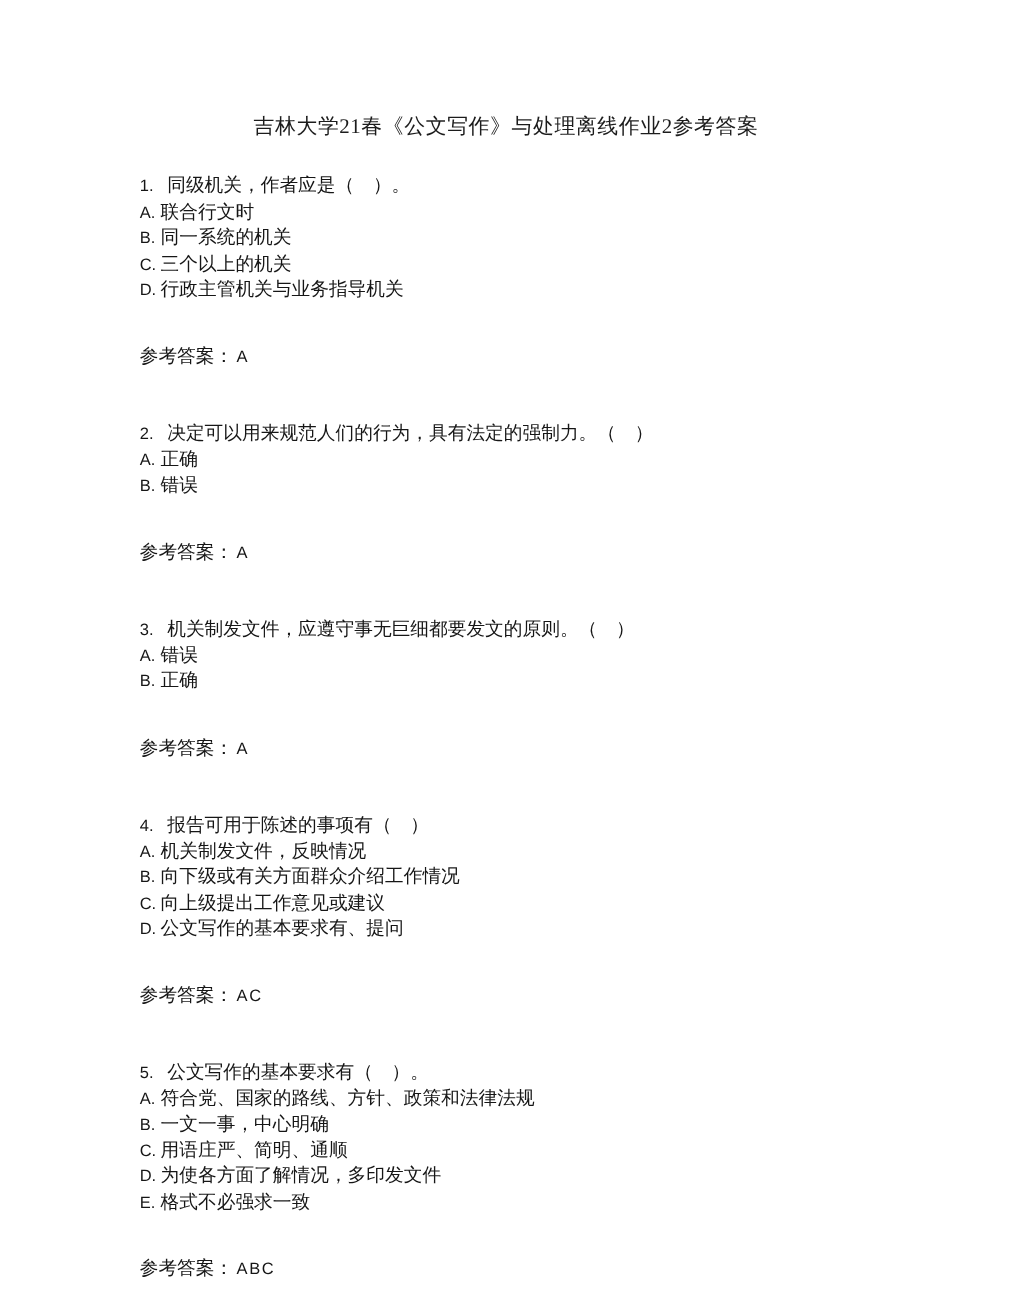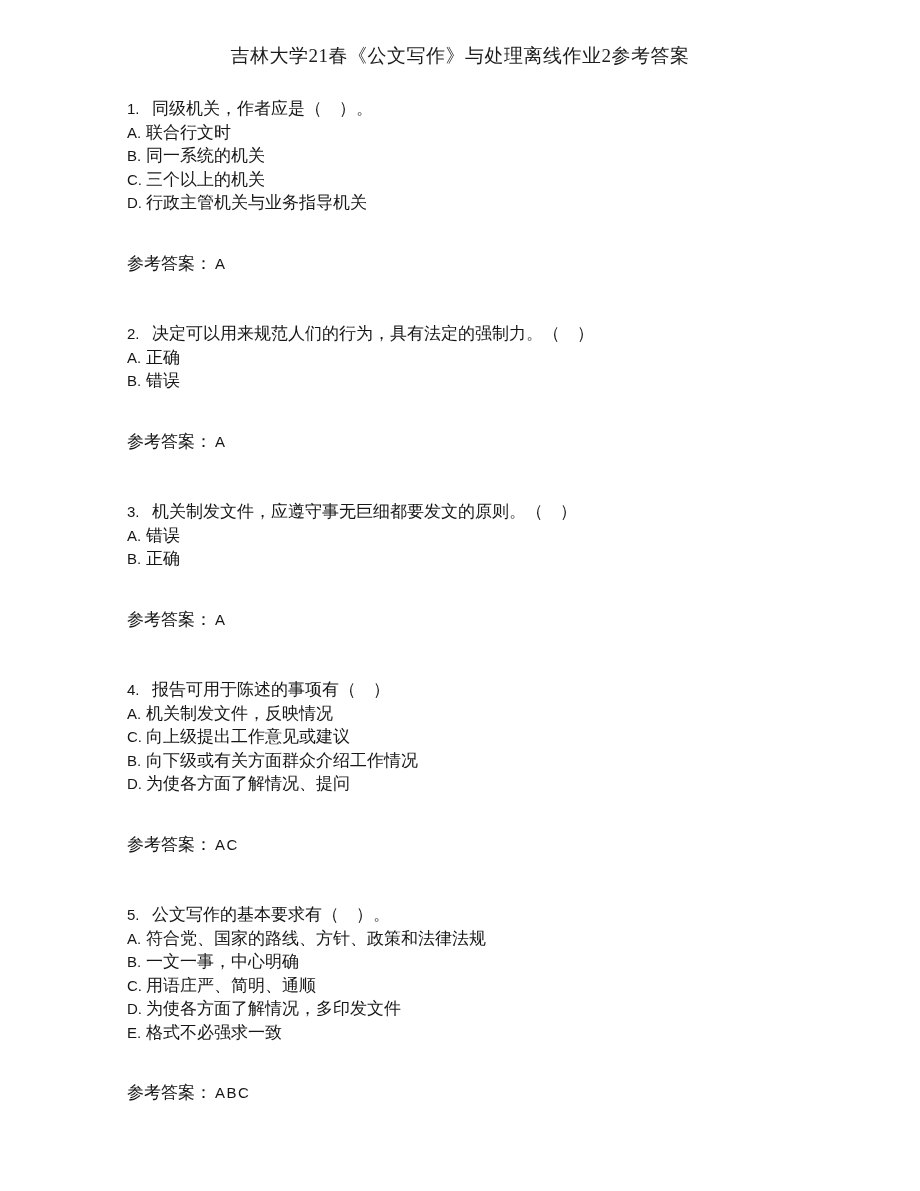--- a/index.html
+++ b/index.html
@@ -11,21 +11,21 @@
   }
   .doc {
     width: 920px;
     height: 1191px;
     box-sizing: border-box;
     font-family: "Liberation Sans", "DejaVu Sans", sans-serif;
     color: #161616;
   }
   .title {
     margin: 0;
-    padding-top: 44px;
+    padding-top: 104px;
     text-align: center;
     font-family: "Liberation Serif", "DejaVu Serif", serif;
     font-weight: normal;
     font-size: 19px;
     line-height: 23px;
     color: #1c1c1c;
     letter-spacing: 0.5px;
   }
   .content {
     margin: 30px 40px 0 127px;
@@ -128,29 +128,29 @@
   <div class="question">
     <div class="line q-line">
       <span class="num">4.</span><span class="q-text">报告可用于陈述的事项有（　）</span>
     </div>
     <div class="options">
   <div class="line opt-line">
     <span class="letter">A.</span><span class="opt-text">机关制发文件，反映情况</span>
   </div>
 
   <div class="line opt-line">
+    <span class="letter">B.</span><span class="opt-text">向下级或有关方面群众介绍工作情况</span>
+  </div>
+
+  <div class="line opt-line">
     <span class="letter">C.</span><span class="opt-text">向上级提出工作意见或建议</span>
   </div>
 
   <div class="line opt-line">
-    <span class="letter">B.</span><span class="opt-text">向下级或有关方面群众介绍工作情况</span>
-  </div>
-
-  <div class="line opt-line">
-    <span class="letter">D.</span><span class="opt-text">为使各方面了解情况、提问</span>
+    <span class="letter">D.</span><span class="opt-text">公文写作的基本要求有、提问</span>
   </div>
 </div>
     <div class="line answer">
       <span class="ans-label">参考答案：</span><span class="ans-value">AC</span>
     </div>
   </div>
 
   <div class="question">
     <div class="line q-line">
       <span class="num">5.</span><span class="q-text">公文写作的基本要求有（　）。</span>

